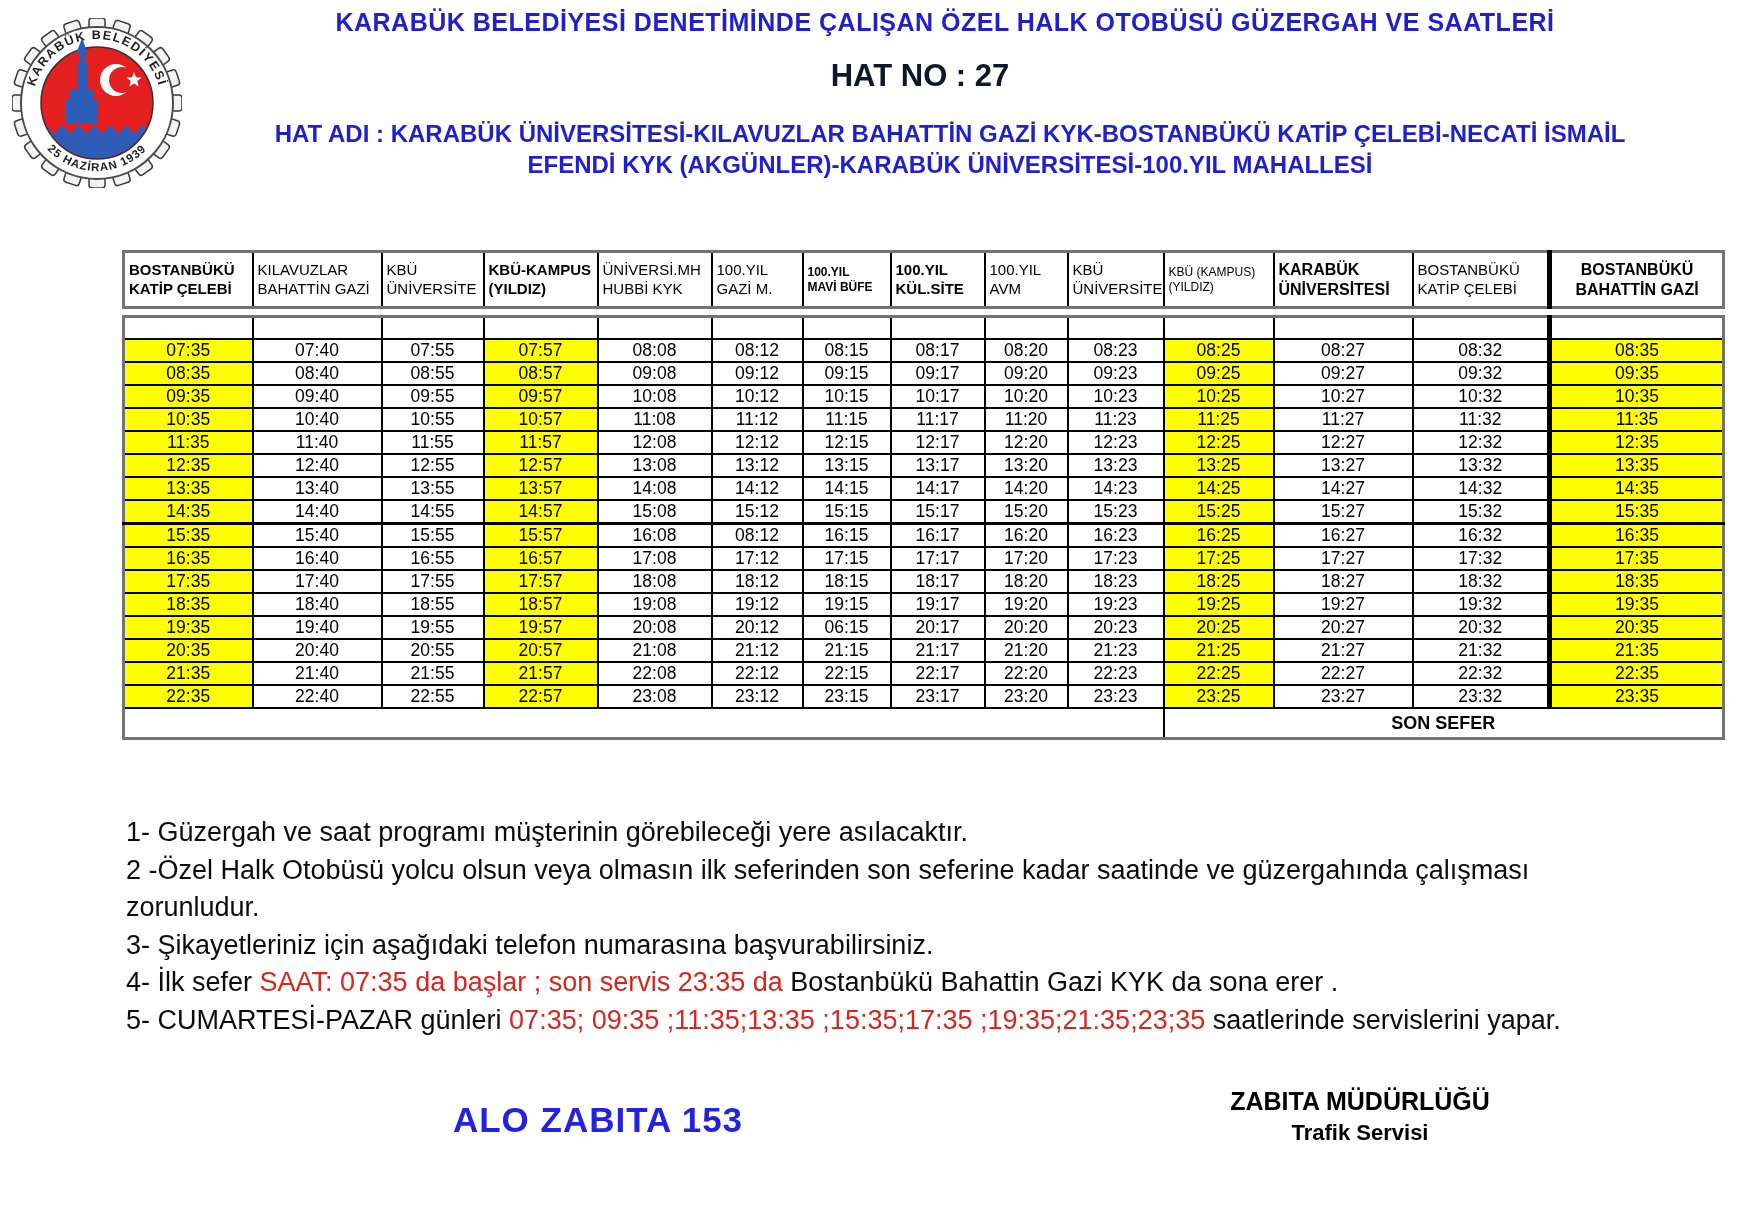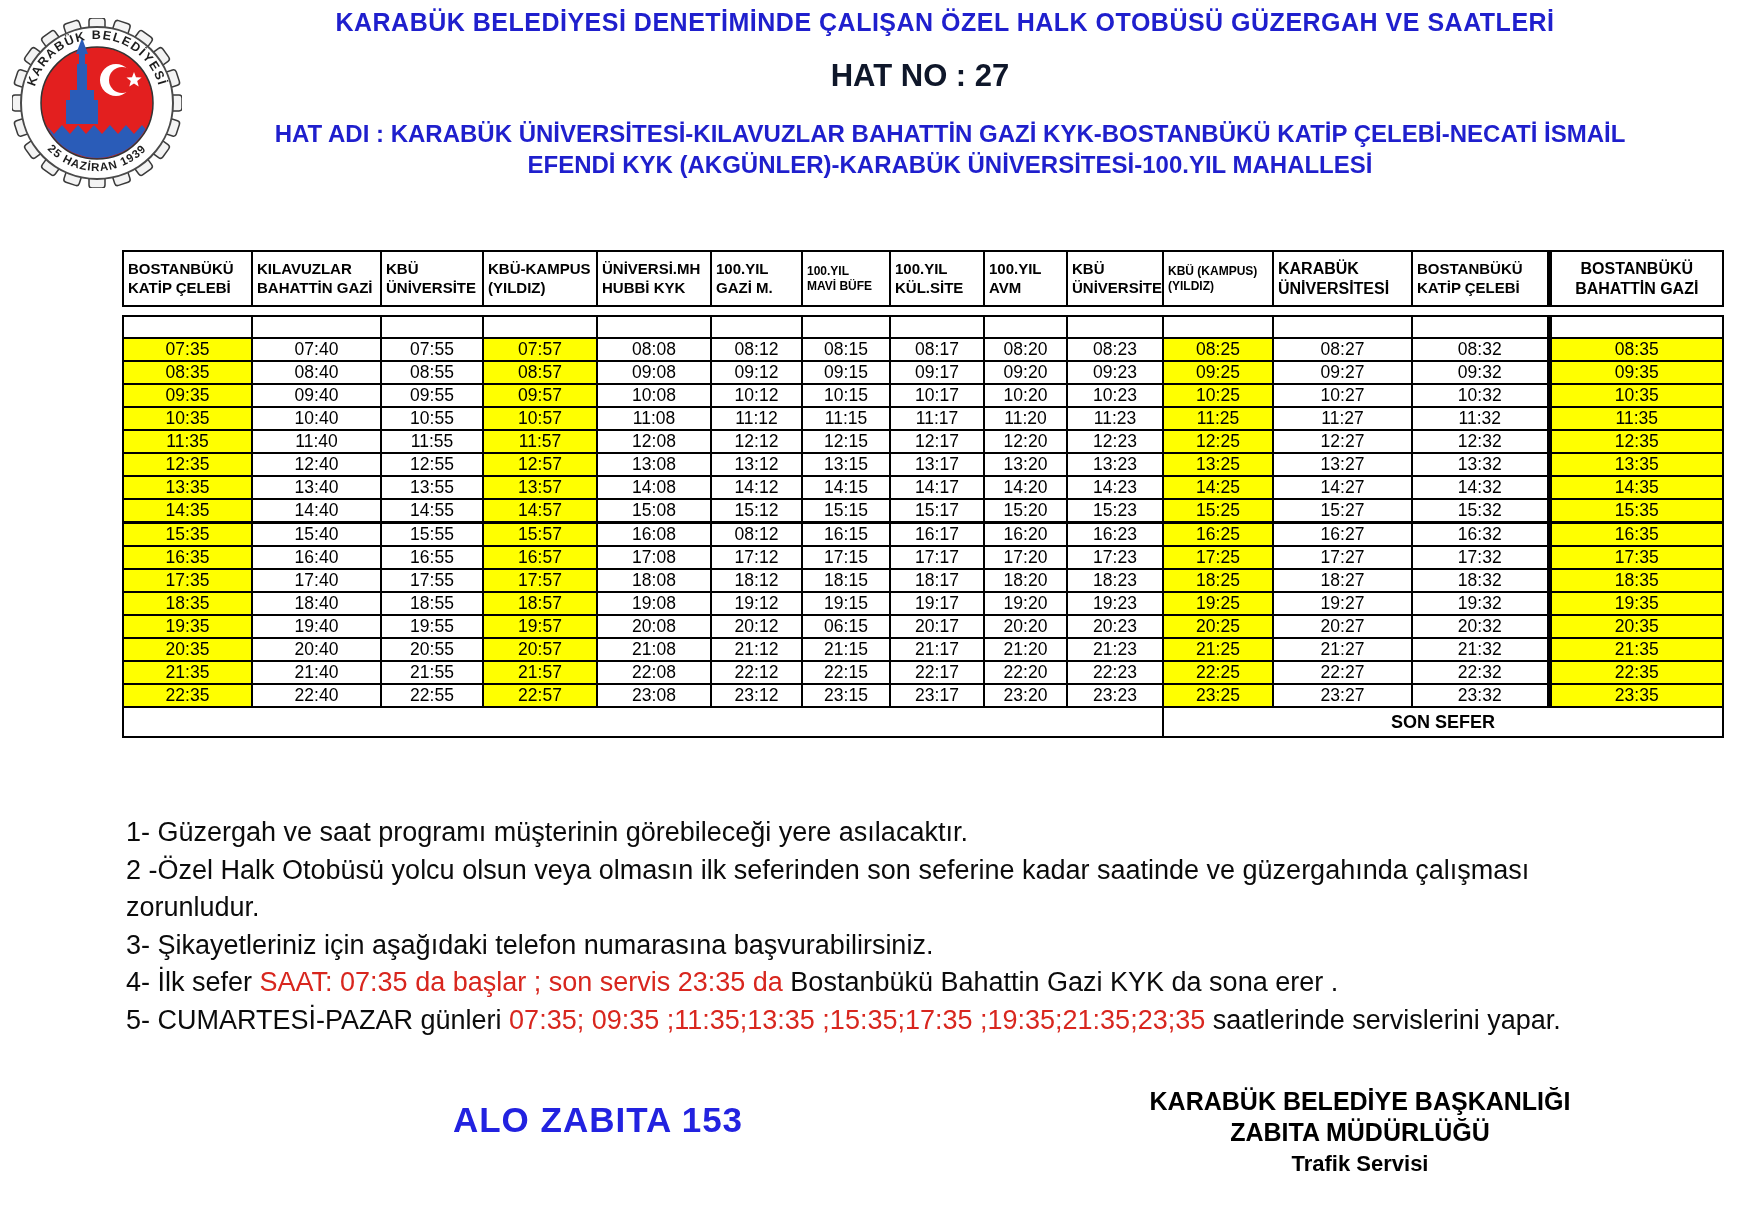--- a/index.html
+++ b/index.html
@@ -11,25 +11,25 @@
   #main-title{position:absolute;left:145px;top:8px;width:1600px;text-align:center;
     font-size:25px;font-weight:bold;color:#1f1fcd;letter-spacing:.5px;}
   #hat-no{position:absolute;left:120px;top:58px;width:1600px;text-align:center;
     font-size:31px;font-weight:bold;color:#0f172a;}
   #hat-adi{position:absolute;left:210px;top:118px;width:1480px;text-align:center;
     font-size:24px;font-weight:bold;color:#1f1fcd;line-height:31px;}
   
   #seal-wrap{position:absolute;left:12px;top:18px;width:170px;height:170px;}
   
   table.tt{border-collapse:collapse;table-layout:fixed;width:1600px;background:#fff;
-    position:absolute;left:122px;border:1px solid #737373;}
+    position:absolute;left:122px;border:3px solid #737373;}
   #head-table{top:250px;}
   #body-table{top:315px;}
   .tt th,.tt td{border:2px solid #000;overflow:hidden;white-space:nowrap;}
-  .tt th{font-size:15px;font-weight:bold;text-align:left;vertical-align:middle;
+  .tt th{font-size:15px;font-weight:normal;text-align:left;vertical-align:middle;
     padding:2px 4px;height:49px;line-height:1.25;}
   .tt th.b{font-weight:bold;}
   .tt th.lg{font-size:16px;}
   .tt th.sm{font-size:12px;}
   .tt th.ctr{text-align:center;}
   .tt td{text-align:center;font-size:17.5px;height:21px;padding:0;}
   .tt td.hl{background:#ffff00;}
   .tt tr.sp td{height:20px;background:#fff;}
   .tt td.son{font-weight:bold;font-size:18px;height:28px;margin-left:28px;}
   .tt .c14l{border-left-width:5px;}
@@ -489,16 +489,15 @@
 <div id="notes">
     <div><span>1- Güzergah ve saat programı müşterinin görebileceği yere asılacaktır.</span></div>
     <div><span>2 -Özel Halk Otobüsü yolcu olsun veya olmasın  ilk seferinden son seferine kadar saatinde ve güzergahında çalışması zorunludur.</span></div>
     <div><span>3- Şikayetleriniz için aşağıdaki telefon numarasına başvurabilirsiniz.</span></div>
     <div><span>4- İlk sefer  </span><span class="red">SAAT: 07:35 da  başlar ; son servis 23:35 da</span><span> Bostanbükü Bahattin Gazi KYK da sona erer .</span></div>
     <div><span>5- CUMARTESİ-PAZAR günleri </span><span class="red">07:35; 09:35 ;11:35;13:35 ;15:35;17:35 ;19:35;21:35;23;35</span><span> saatlerinde servislerini yapar.</span></div>
   </div>
 
 <div id="alo-zabita">ALO ZABITA 153</div>
 <div id="authority">
-  <div class="l1">KARABÜK BELEDİYE BAŞKANLIĞI</div>
   <div class="l2">ZABITA MÜDÜRLÜĞÜ</div>
   <div class="l3">Trafik Servisi</div>
 </div>
 
 </body></html>

